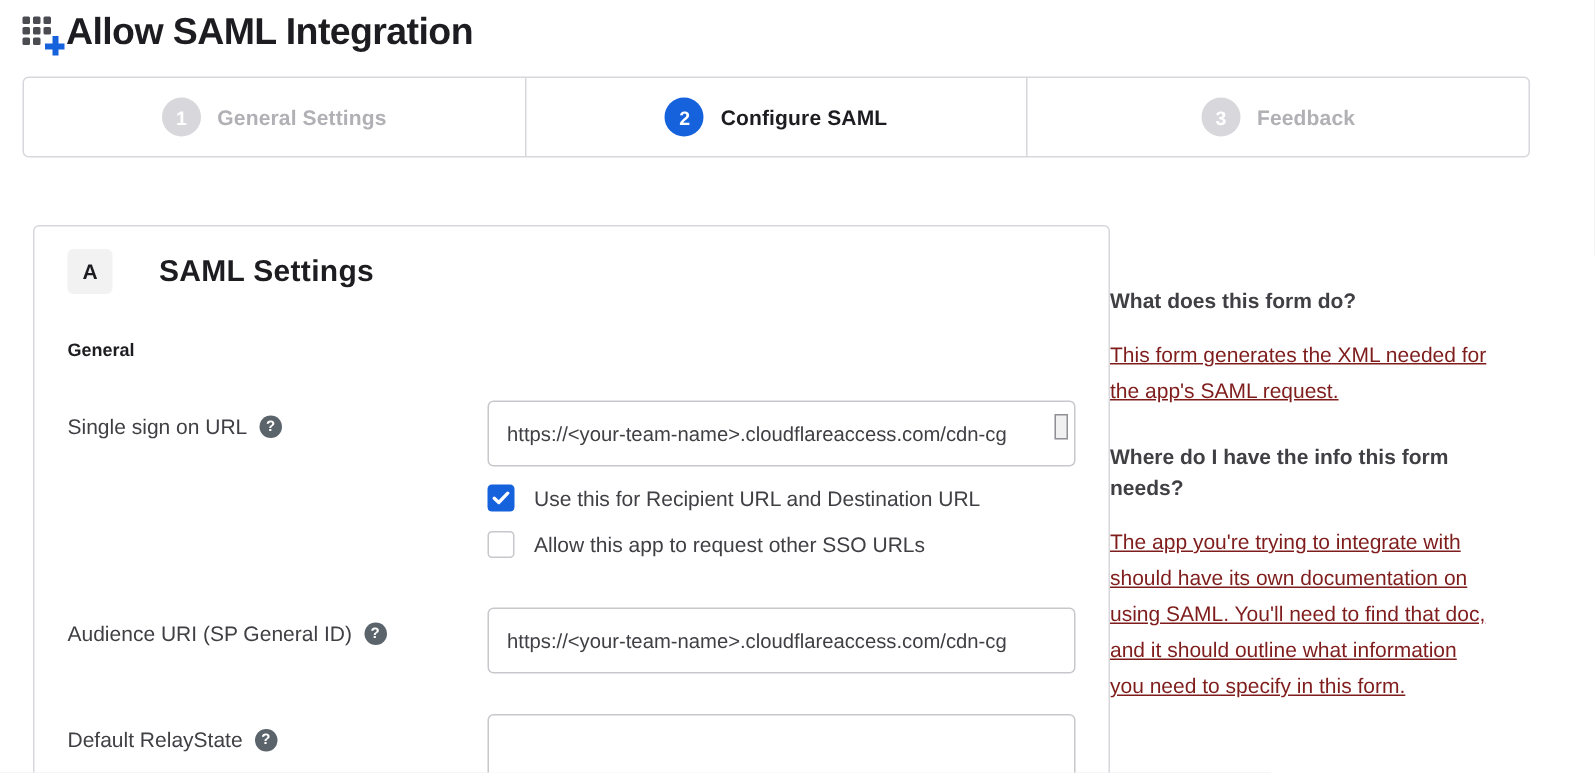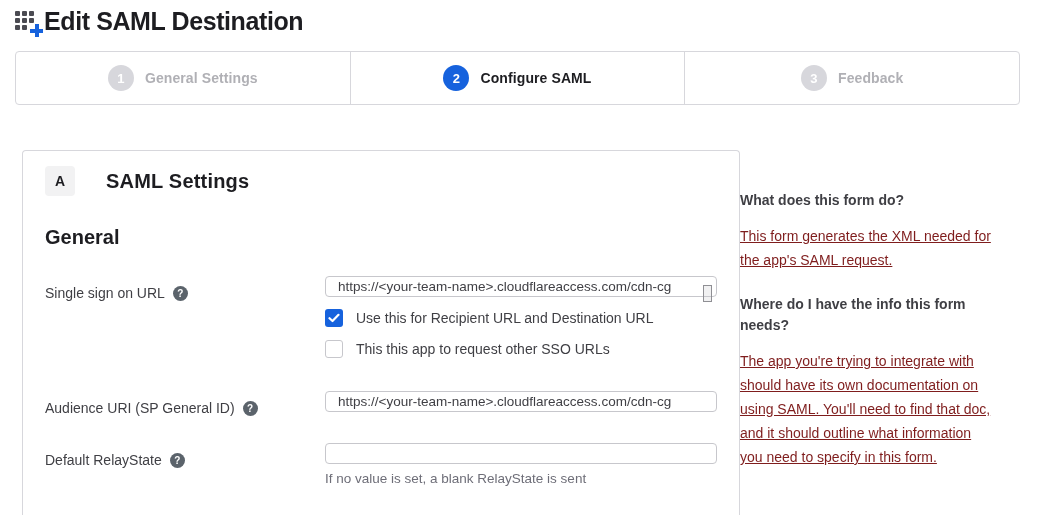--- a/index.html
+++ b/index.html
@@ -32,30 +32,30 @@
   .main { display:flex; align-items:flex-start; margin:45px 0 0 22px; }
   .form-panel { width:718px; border:1px solid #d7d7dc; border-bottom:none;
     border-radius:4px 4px 0 0; padding:15px 22px 30px 22px; min-height:360px; }
 
   .section-header { display:flex; align-items:center; }
   .section-badge { width:30px; height:30px; border-radius:4px; background:#f2f2f3;
     display:flex; align-items:center; justify-content:center;
     font-size:14px; font-weight:700; color:#1d1d21; }
   .section-title { margin-left:31px; font-size:20px; font-weight:700; color:#1d1d21; letter-spacing:0.2px; }
 
-  .group-title { margin:30px 0 0 0; font-size:20px; font-weight:700; color:#1d1d21; }
+  .group-title { margin:30px 0 0 0; font-size:12px; font-weight:700; color:#1d1d21; }
 
   .field-row { display:flex; margin-top:27px; }
   .field-label-col { width:280px; padding-top:9px; display:flex; align-items:flex-start; }
   .field-label { font-size:14px; color:#3f3f44; }
   .help-icon { width:15px; height:15px; border-radius:50%; background:#5b636b; color:#fff;
     font-size:10px; font-weight:700; display:inline-flex; align-items:center; justify-content:center;
     margin-left:8px; margin-top:1px; cursor:default; }
   .field-input-col { width:392px; }
-  .text-input { width:100%; height:21px; border:1px solid #c7c7cc; border-radius:4px;
+  .text-input { width:100%; height:44px; border:1px solid #c7c7cc; border-radius:4px;
     padding:0 12px; font-size:13.5px; color:#3f3f44; font-family:"Liberation Sans", sans-serif;
     background:#fff; outline:none; }
   .input-wrap { position:relative; width:100%; }
   .cursor-box { position:absolute; right:5px; top:9px; width:9px; height:17px;
     border:1px solid #8f8f94; background:rgba(200,200,205,0.25); }
 
   .checkbox-row { display:flex; align-items:center; margin-top:13px; }
   .checkbox-row.first { margin-top:12px; }
   .cb { width:18px; height:18px; border-radius:3px; flex:0 0 auto; cursor:pointer;
     display:flex; align-items:center; justify-content:center; }
@@ -83,21 +83,21 @@
         <div class="sq"></div>
       <div class="sq"></div>
         <div class="sq"></div>
         <div class="sq"></div>
       <div class="sq"></div>
         <div class="sq"></div>
         <div class="sq" style="visibility:hidden"></div>
     </div>
     <div class="plus"></div>
   </div>
-  <div class="page-title">Edit SAML Destination</div>
+  <div class="page-title">Allow SAML Integration</div>
 </div>
 
 <div class="steps">
   <div class="step">
     <span class="step-circle">1</span>
     <span class="step-label">General Settings</span>
   </div>
   <div class="step active">
     <span class="step-circle">2</span>
     <span class="step-label">Configure SAML</span>
@@ -132,21 +132,21 @@
         <div class="checkbox-row first">
           <span class="cb checked">
             <svg viewBox="0 0 12 12">
                 <path d="M1.5 6.2 L4.5 9 L10.5 2.8" stroke="#fff" stroke-width="2.2" fill="none" stroke-linecap="round" stroke-linejoin="round"></path>
               </svg>
           </span>
           <span class="cb-label">Use this for Recipient URL and Destination URL</span>
         </div>
         <div class="checkbox-row">
           <span class="cb unchecked"></span>
-          <span class="cb-label">This this app to request other SSO URLs</span>
+          <span class="cb-label">Allow this app to request other SSO URLs</span>
         </div>
       </div>
     </div>
 
     <div class="field-row" style="margin-top:33px;">
       <div class="field-label-col">
         <span class="field-label">Audience URI (SP General ID)</span>
         <span class="help-icon">?</span>
       </div>
       <div class="field-input-col">

